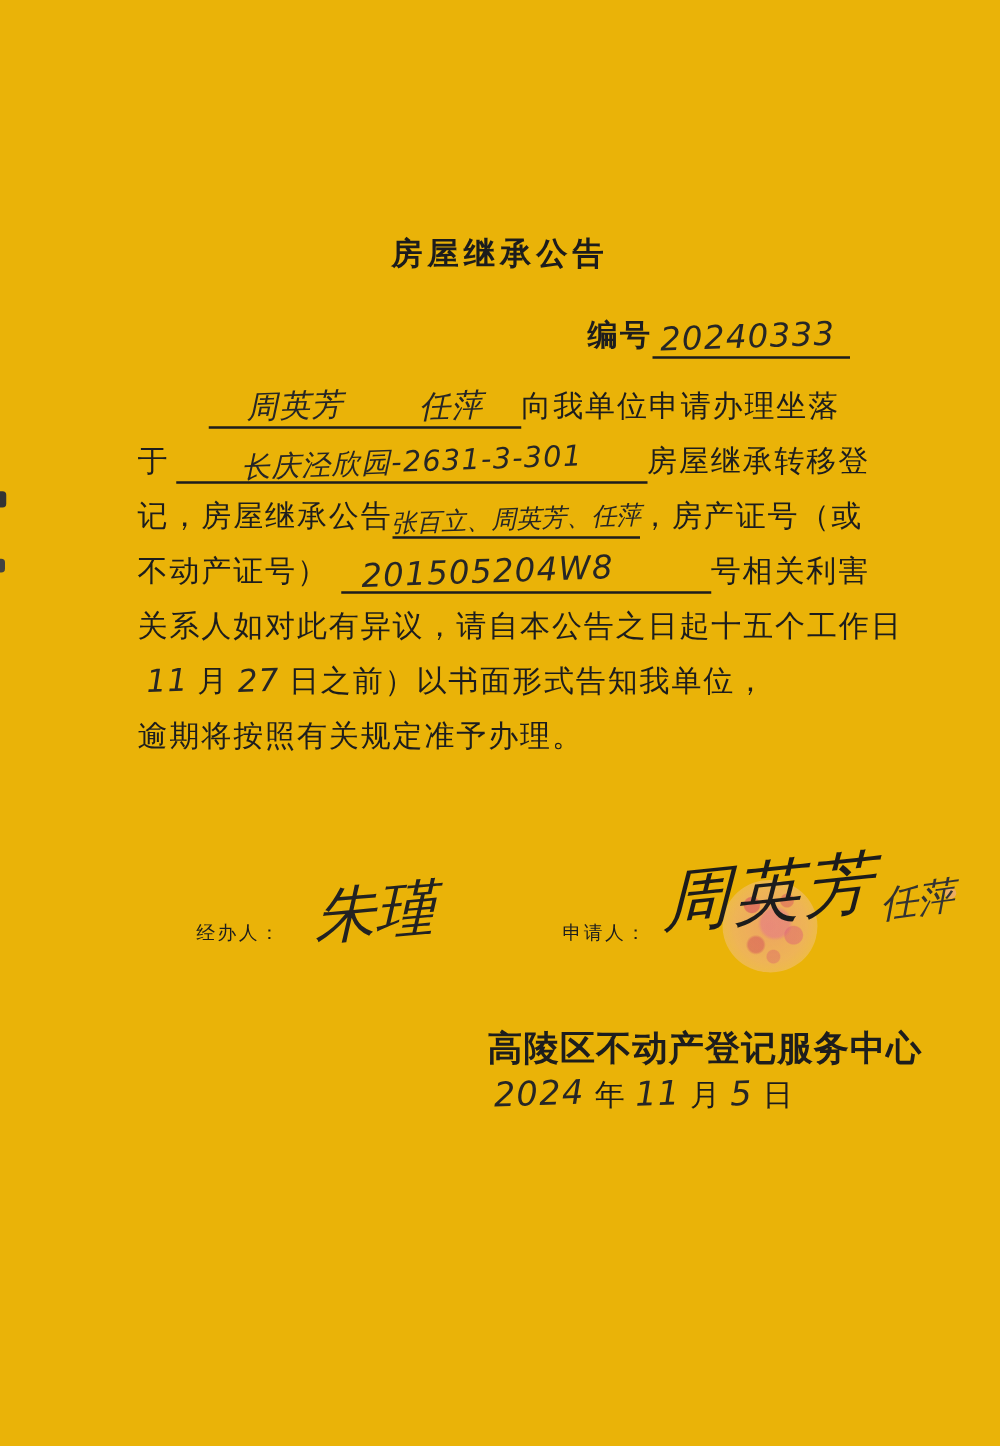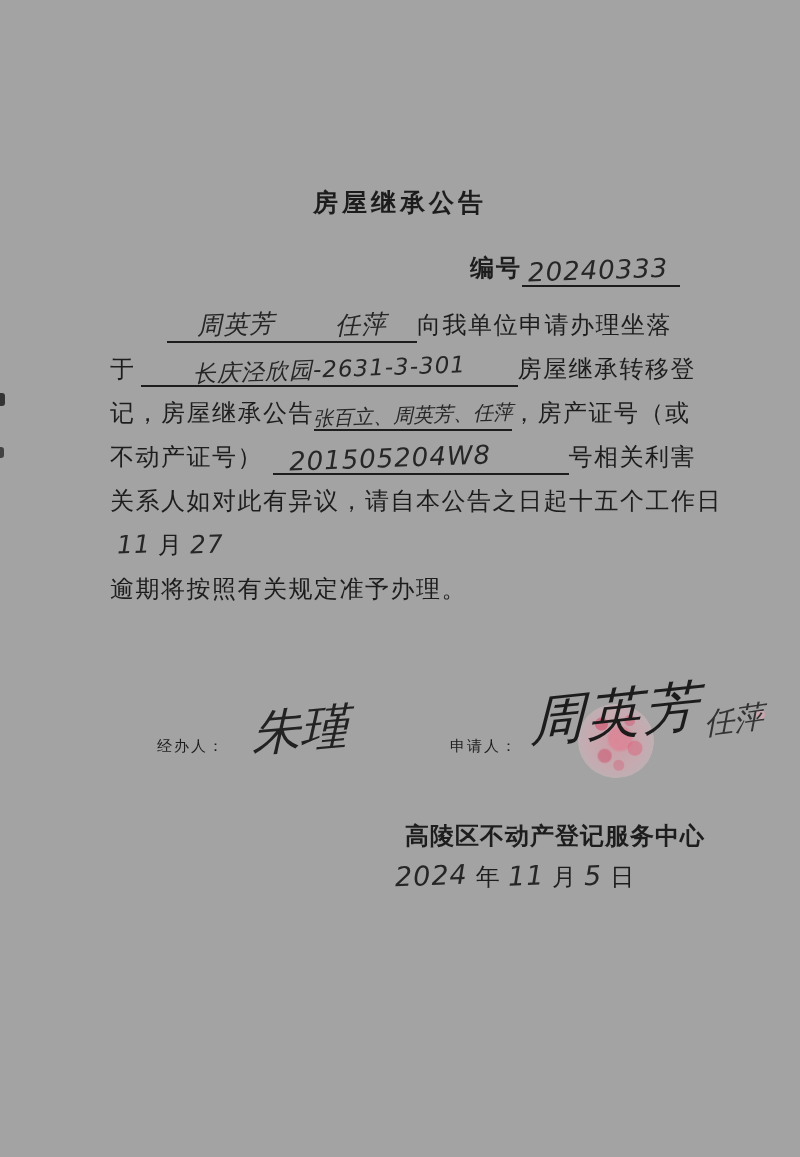--- a/index.html
+++ b/index.html
@@ -1,19 +1,19 @@
 <!DOCTYPE html>
 <html><head>
 <meta charset="utf-8">
 <style>
   html,body{margin:0;padding:0;}
   body{background:#e9e9e9;font-family:"Liberation Sans", sans-serif;}
   .page{
     position:relative;width:800px;height:1157px;margin:0 auto;
-    background:#a3a3a3;overflow:hidden;color:#1d1d1d;
+    background:#eab308;overflow:hidden;color:#1d1d1d;
   }
   
   .title{
     position:absolute;top:186px;left:0;width:800px;text-align:center;
     font-size:25px;font-weight:bold;letter-spacing:4px;color:#1c1c1c;
   }
   .number-line{
     position:absolute;top:232px;left:470px;
     display:flex;align-items:flex-end;font-size:24px;
   }
@@ -71,21 +71,21 @@
       radial-gradient(circle at 38% 72%, rgba(205,60,92,0.42) 0 6px, transparent 8px),
       radial-gradient(circle at 58% 82%, rgba(214,84,110,0.35) 0 5px, transparent 6px),
       radial-gradient(circle at 55% 46%, rgba(228,118,140,0.55) 0 11px, transparent 14px),
       radial-gradient(circle at 50% 50%, rgba(240,152,170,0.55) 0%, rgba(244,182,196,0.42) 55%, rgba(249,214,222,0.28) 76%, transparent 96%);
   }
   .seal-dot{
     position:absolute;left:756px;top:710px;width:9px;height:9px;border-radius:50%;
     background:rgba(240,170,185,0.5);z-index:0;
   }
   
-  .org{position:absolute;left:405px;top:820px;font-size:24px;font-weight:bold;letter-spacing:1px;}
+  .org{position:absolute;left:390px;top:820px;font-size:28px;font-weight:bold;letter-spacing:1px;}
   .date-line{position:absolute;left:391px;top:860px;display:flex;align-items:baseline;font-size:24px;}
   .date-line .printed{margin:0 4px;}
   .hw-date{font-size:27px;margin:0 4px;}
   
   .speck{position:absolute;left:0;background:#343434;border-radius:0 3px 3px 0;}
   .speck-1{top:393px;width:5px;height:13px;}
   .speck-2{top:447px;width:4px;height:11px;background:#424242;}
 </style>
 </head>
 <body>
@@ -134,20 +134,21 @@
   </div>
 
   <div class="bline" style="top:485px;">
     <span>关系人如对此有异议，请自本公告之日起十五个工作日</span>
   </div>
 
   <div class="bline" style="top:529px;">
     <span class="hw hw-inline">11</span>
     <span>月</span>
     <span class="hw hw-inline">27</span>
+    <span>日之前）以书面形式告知我单位，</span>
   </div>
 
   <div class="bline" style="top:573px;">
     <span>逾期将按照有关规定准予办理。</span>
   </div>
 
   <div class="sig-label handler-label">经办人：</div>
   <div class="handler-sig">朱瑾</div>
 
   <div class="sig-label applicant-label">申请人：</div>

